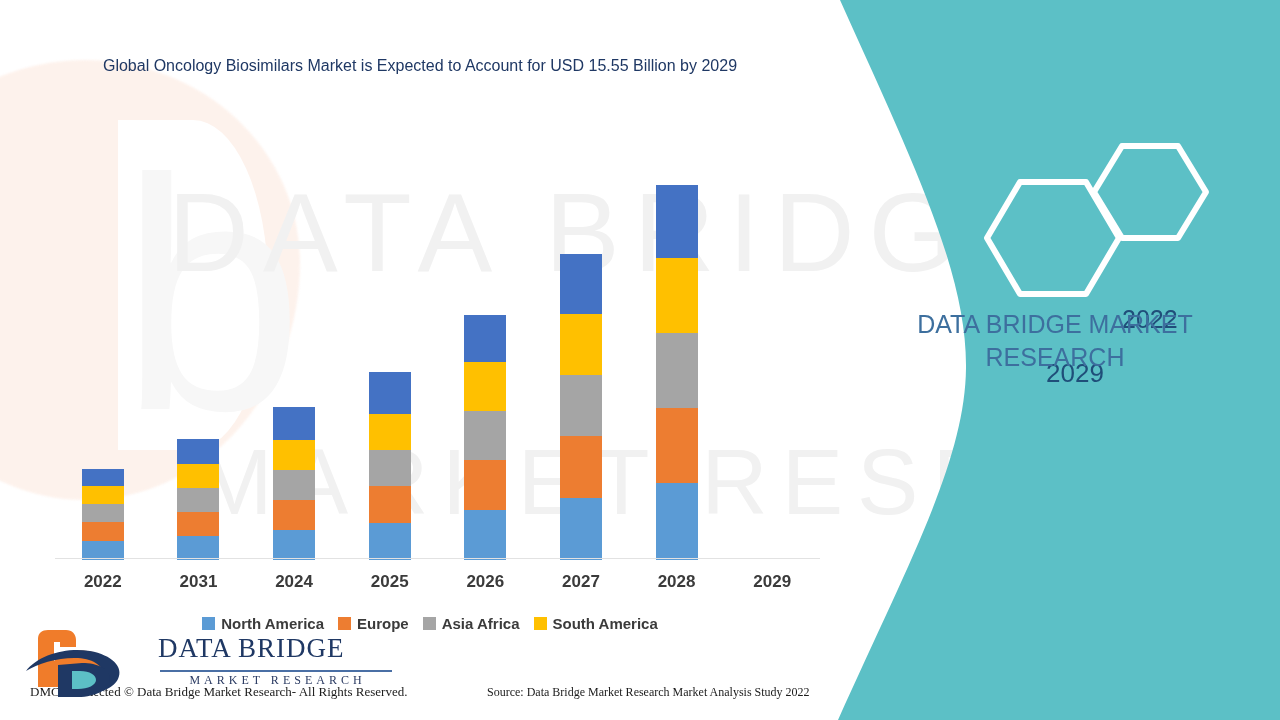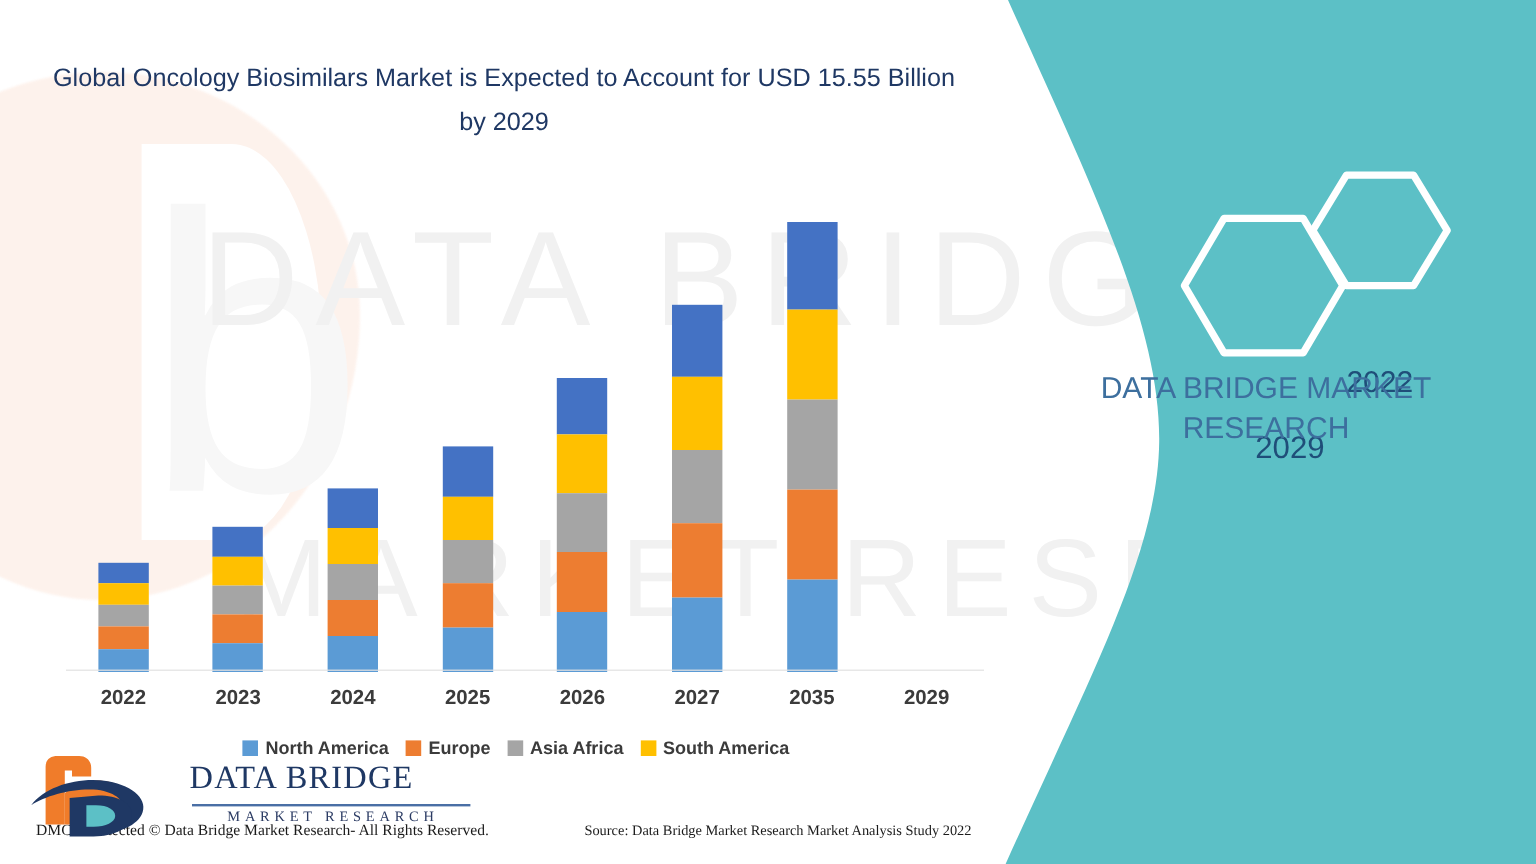--- a/index.html
+++ b/index.html
@@ -60,21 +60,21 @@
   .left-pane {
     position: absolute;
     left: 0; top: 0; width: 860px; height: 720px;
     z-index: 3;
   }
   .title {
     position: absolute;
     left: 40px; top: 48px;
     width: 760px;
     text-align: center;
-    font-size: 21px;
+    font-size: 16px;
     line-height: 36px;
     color: #1f3864;
     font-weight: 400;
   }
 
   .plot {
     position: absolute;
     left: 55px; top: 150px;
     width: 765px; height: 410px;
   }
@@ -288,26 +288,26 @@
           <div class="seg" title="Europe 2028: 7.5" style="height: 75px; background: rgb(237, 125, 49);"></div>
           <div class="seg" title="Asia Pacific 2028: 7.5" style="height: 75px; background: rgb(165, 165, 165);"></div>
           <div class="seg" title="South America 2028: 7.5" style="height: 75px; background: rgb(255, 192, 0);"></div>
           <div class="seg" title="Middle East and Africa 2028: 7.3" style="height: 73px; background: rgb(68, 114, 196);"></div>
         </div>
         <div class="bar-group" style="left: 696.188px;"></div>
       </div>
     <div class="axis-line"></div>
     <div class="xlabels" id="xlabels">
         <div class="xlabel" style="left: -0.1875px;">2022</div>
-        <div class="xlabel" style="left: 95.4375px;">2023</div>
+        <div class="xlabel" style="left: 95.4375px;">2031</div>
         <div class="xlabel" style="left: 191.062px;">2024</div>
         <div class="xlabel" style="left: 286.688px;">2025</div>
         <div class="xlabel" style="left: 382.312px;">2026</div>
         <div class="xlabel" style="left: 477.938px;">2027</div>
-        <div class="xlabel" style="left: 573.562px;">2035</div>
+        <div class="xlabel" style="left: 573.562px;">2028</div>
         <div class="xlabel" style="left: 669.188px;">2029</div>
       </div>
   </div>
 
   <div class="legend" id="legend">
       <div class="legend-item">
         <span class="legend-swatch" style="background: rgb(91, 155, 213);"></span>
         <span class="legend-label">North America</span>
       </div>
       <div class="legend-item">

